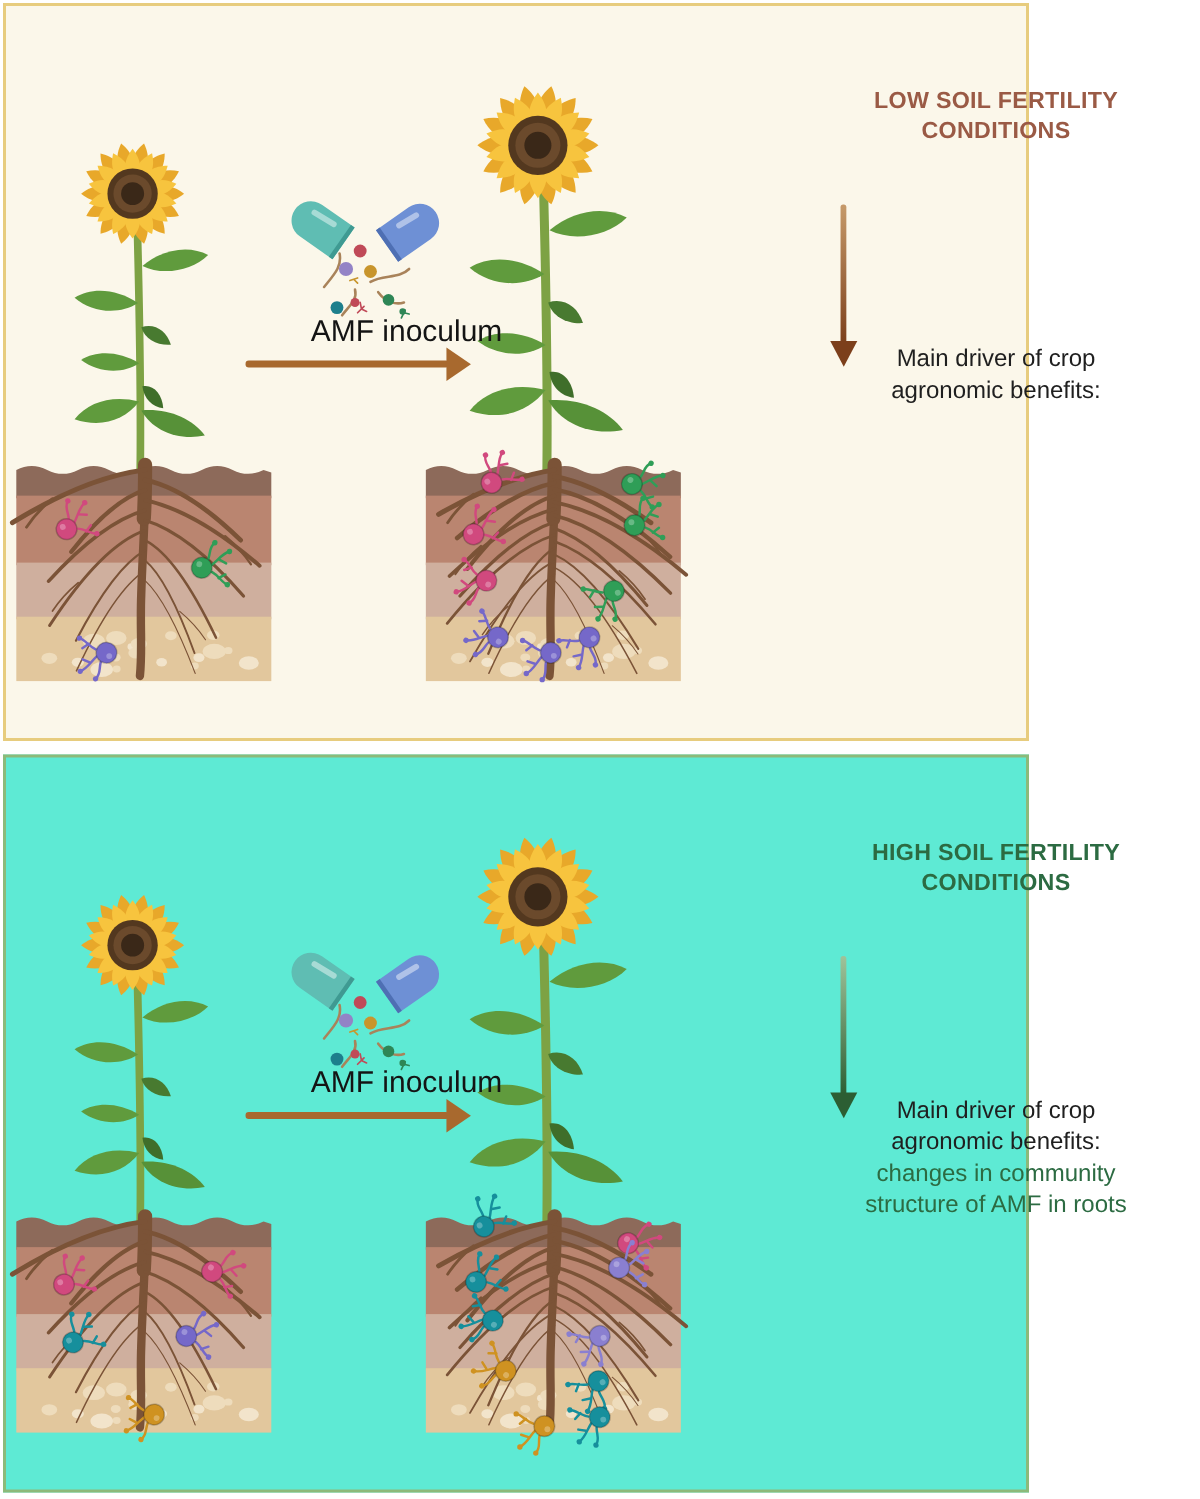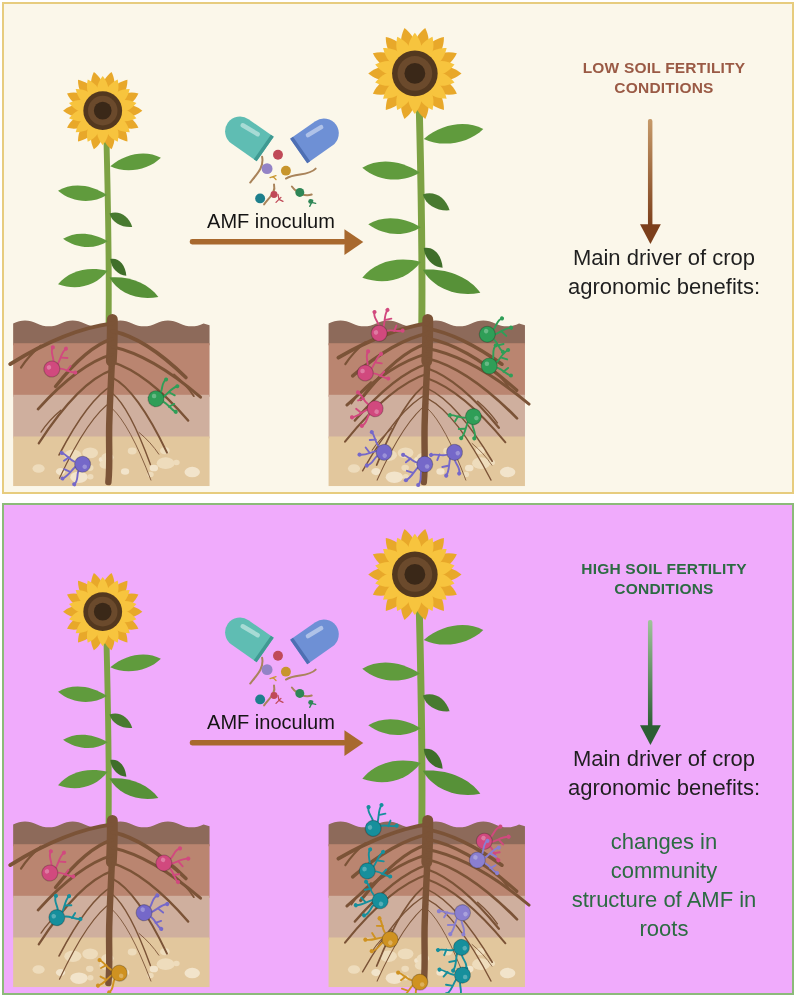--- a/index.html
+++ b/index.html
@@ -1,38 +1,38 @@
 <!DOCTYPE html>
 <html><head>
 <meta charset="utf-8">
 <style>
   html,body{margin:0;padding:0;}
   body{
     width:800px;height:999px;position:relative;background:#ffffff;
     font-family:"Liberation Sans", sans-serif;overflow:hidden;
   }
   .panel{
-    position:absolute;left:2px;width:792px;height:492px;
+    position:absolute;left:2px;width:684px;height:492px;
     border:2px solid #ccc;box-sizing:border-box;
   }
   .panel[data-panel="0"]{top:2px;}
   .panel[data-panel="1"]{top:503px;}
   .scene{position:absolute;left:0;top:0;width:100%;height:100%;display:block;}
   .panel-title{
     position:absolute;left:548px;top:54px;width:224px;margin:0;
     text-align:center;font-size:15.5px;font-weight:700;line-height:1.32;
     letter-spacing:.2px;
   }
   .inoculum-label{
     position:absolute;left:192px;top:206px;width:150px;text-align:center;
     font-size:20px;font-weight:500;color:#141414;
   }
   .driver{
-    position:absolute;left:563px;top:239px;width:194px;text-align:center;
-    font-size:22px;line-height:1.32;color:#1f1f1f;
+    position:absolute;left:563px;top:225px;width:194px;text-align:center;
+    font-size:16px;line-height:1.32;color:#1f1f1f;
   }
   .defs-svg{position:absolute;width:0;height:0;overflow:hidden;}
 </style>
 </head>
 <body>
 
 <svg class="defs-svg" aria-hidden="true">
   <defs>
 
     <symbol id="plant" viewBox="0 0 170 300" overflow="visible">
@@ -252,21 +252,21 @@
       <path class="down-arrow-head" d="M640,222 L661,222 L650.5,242 Z" fill="#7c3f1b"></path>
     </g>
   </svg>
   <h2 class="panel-title" style="color: rgb(154, 90, 69);">LOW SOIL FERTILITY CONDITIONS</h2>
   <div class="inoculum-label">AMF inoculum</div>
   <div class="driver">
     <div class="driver-main">Main driver of crop agronomic benefits:</div>
   </div>
 </section>
 
-<section class="panel" data-panel="1" style="background-color: #f0abfc; border-color: rgb(140, 186, 122);">
+<section class="panel" data-panel="1" style="background-color: #5eead4; border-color: rgb(140, 186, 122);">
   <svg class="scene" viewBox="0 0 792 492">
     <defs>
       <linearGradient class="arrow-grad" id="agrad1" x1="0" y1="0" x2="0" y2="1">
         <stop offset="0" stop-color="#9fc39a"></stop>
           <stop offset="1" stop-color="#2c5e33"></stop>
       </linearGradient>
     </defs>
     <use href="#plant" x="0" y="0" width="170" height="300" transform="translate(32,65) scale(0.85)"></use>
     <use href="#plant" x="0" y="0" width="170" height="300" transform="translate(335,20)"></use>
     <use href="#soil" x="8" y="314" width="198" height="172"></use>
@@ -299,15 +299,15 @@
     </g>
     <g>
       <rect x="648" y="116" width="4.5" height="108" rx="2" fill="url(#agrad1)"></rect>
       <path class="down-arrow-head" d="M640,222 L661,222 L650.5,242 Z" fill="#2c5e33"></path>
     </g>
   </svg>
   <h2 class="panel-title" style="color: rgb(44, 107, 66);">HIGH SOIL FERTILITY CONDITIONS</h2>
   <div class="inoculum-label">AMF inoculum</div>
   <div class="driver">
     <div class="driver-main">Main driver of crop agronomic benefits:</div>
-    <div class="driver-sub" style="color: rgb(44, 107, 66); margin-top: 25px;">changes in community structure of AMF in roots</div>
+    <div class="driver-sub" style="color: rgb(44, 107, 66);">changes in community structure of AMF in roots</div>
   </div>
 </section>
 
 </body></html>

